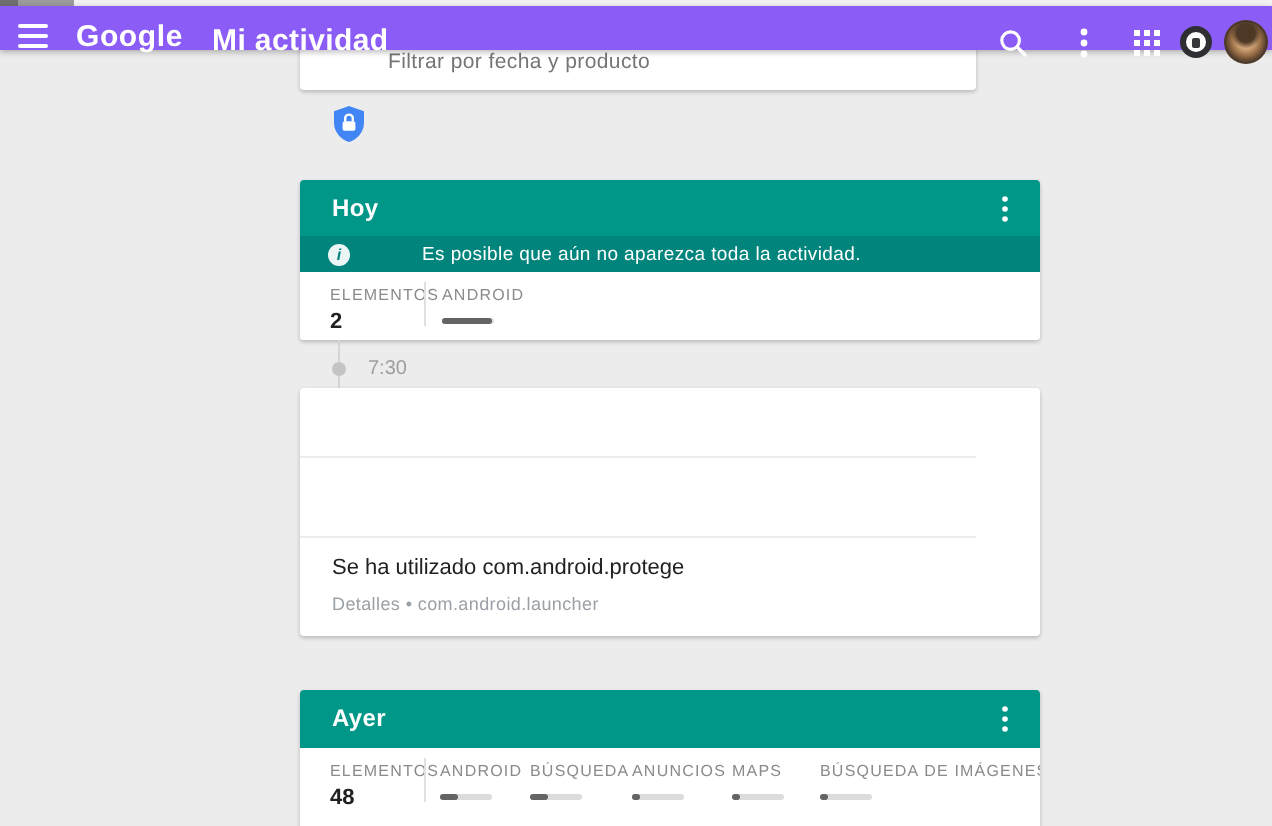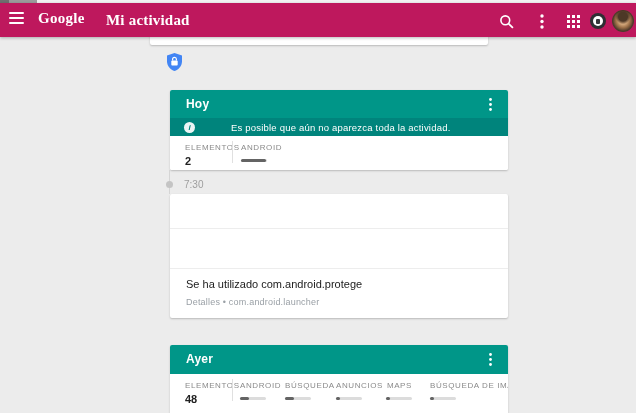--- a/index.html
+++ b/index.html
@@ -19,23 +19,23 @@
     position:absolute; left:150px; top:22px; width:338px; height:23px;
     background:#fff; border-radius:0 0 2px 2px; box-shadow:0 1px 2px rgba(0,0,0,.22);
     overflow:hidden;
   }
   .filter-card span {
     position:absolute; left:44px; top:3px; font-size:10.5px; color:#757575; letter-spacing:.2px;
   }
 
   
   .appbar {
-    position:absolute; left:0; top:3px; width:636px; height:34px;
-    background:#be185d; box-shadow:0 1px 3px rgba(0,0,0,.28); z-index:5;
-    display:flex; align-items:center;font-family:Liberation Serif, serif;
+    position:absolute; left:0; top:3px; width:636px; height:22px;
+    background:#8b5cf6; box-shadow:0 1px 3px rgba(0,0,0,.28); z-index:5;
+    display:flex; align-items:center;
   }
   .hamburger { position:absolute; left:9px; top:9px; width:15px; height:12px; cursor:pointer; }
   .hamburger i { display:block; height:2px; background:#fff; margin-bottom:3px; border-radius:1px; }
   .logo { position:absolute; left:38px; top:7px; color:#fff; font-size:15px; font-weight:bold; letter-spacing:.3px; }
   .appbar-title { position:absolute; left:106px; top:9px; color:#fff; font-size:15px; font-weight:bold; letter-spacing:.2px; }
   .abtn { position:absolute; top:5px; width:26px; height:26px; display:flex; align-items:center; justify-content:center; cursor:pointer; }
   .abtn.search { left:493px; }
   .abtn.overflow { left:529px; }
   .abtn.apps { left:560px; }
   .acct { position:absolute; left:590px; top:10px; width:16px; height:16px; border-radius:50%;
@@ -48,36 +48,36 @@
       radial-gradient(circle at 50% 48%, #cfa377 0 26%, #9c7048 45%, #5d4430 62%, #46413e 100%);
     box-shadow:inset 0 0 0 1px rgba(0,0,0,.15);
   }
 
   
   .privacy { position:absolute; left:165px; top:52px; width:330px; height:20px; }
   .privacy .txt { position:absolute; left:33px; top:5px; font-size:10px; color:#616161; white-space:nowrap; }
   .privacy a { color:#4956b8; text-decoration:none; cursor:pointer; }
 
   
-  .card { position:absolute; left:150px; width:338px; background:#fff; border-radius:2px;
-    box-shadow:0 1px 2px rgba(0,0,0,.22); overflow:hidden;margin-left:20px; }
+  .card { position:absolute; left:150px; width:370px; background:#fff; border-radius:2px;
+    box-shadow:0 1px 2px rgba(0,0,0,.22); overflow:hidden; }
   .card-head { position:relative; height:28px; background:#009688; }
   .card-head .ct { position:absolute; left:16px; top:7px; color:#fff; font-size:12px; font-weight:bold; letter-spacing:.2px; }
   .dots { position:absolute; right:9px; top:50%; transform:translateY(-50%); width:18px; height:18px;
     display:flex; align-items:center; justify-content:center; cursor:pointer; }
 
   .hoy { top:90px; height:80px; }
   .notice { position:relative; height:18px; background:#00847c; }
   .notice .ni { position:absolute; left:14px; top:3.5px; width:11px; height:11px; border-radius:50%;
     background:rgba(255,255,255,.92); color:#00847c; font-size:8px; font-weight:bold;
     display:flex; align-items:center; justify-content:center; font-style:italic; }
   .notice .nt { position:absolute; left:33px; top:4px; color:#fff; font-size:9.5px; letter-spacing:.2px;padding-left:28px; }
 
   .stats { position:relative; height:34px; background:#fff; }
-  .slabel { font-size:8px; color:#8a8a8a; letter-spacing:.6px; white-space:nowrap;text-align:right; }
+  .slabel { font-size:8px; color:#8a8a8a; letter-spacing:.6px; white-space:nowrap; }
   .sval { font-size:11px; color:#212121; font-weight:bold; margin-top:3px; }
   .scell { position:absolute; top:7px; }
   .vdiv { position:absolute; top:5px; width:1px; height:22px; background:#e0e0e0; }
   .bar { position:relative; width:26px; height:3px; background:#dcdcdc; border-radius:1.5px; margin-top:7px; }
   .bar .fill { position:absolute; left:0; top:0; height:3px; background:#646464; border-radius:1.5px; }
 
   
   .tline { position:absolute; left:169px; top:170px; width:1px; height:24px; background:#d5d5d5; }
   .tdot { position:absolute; left:166px; top:181px; width:7px; height:7px; border-radius:50%; background:#c4c4c4; }
   .ttime { position:absolute; left:184px; top:179px; font-size:10px; color:#9e9e9e; }

